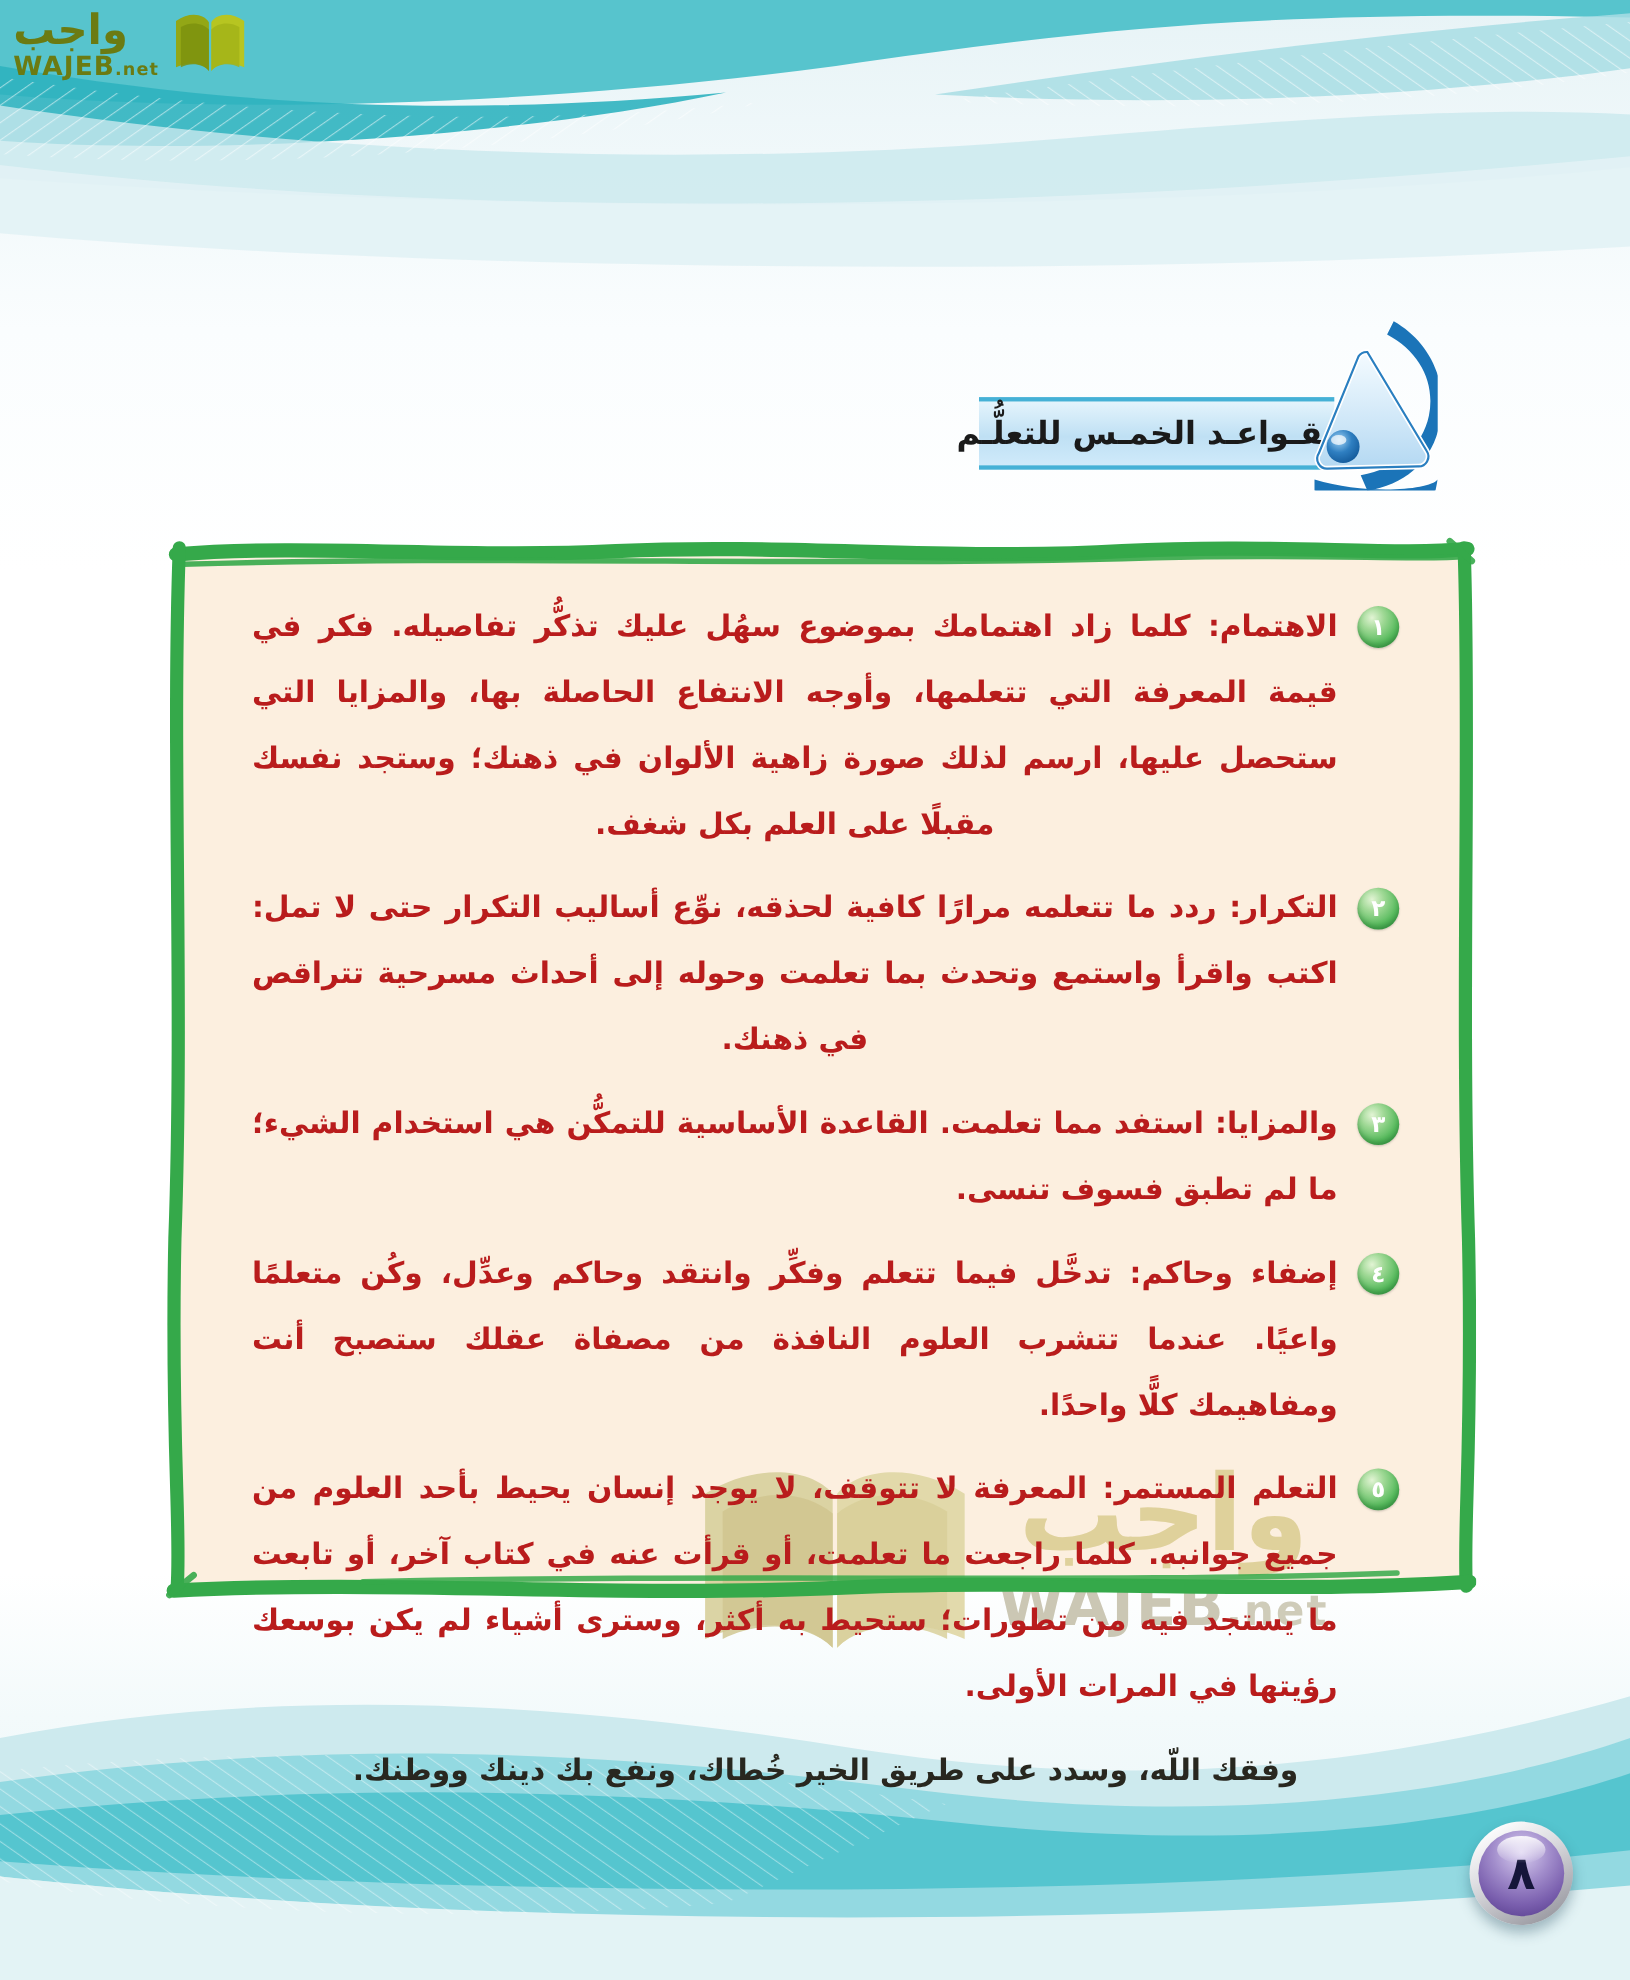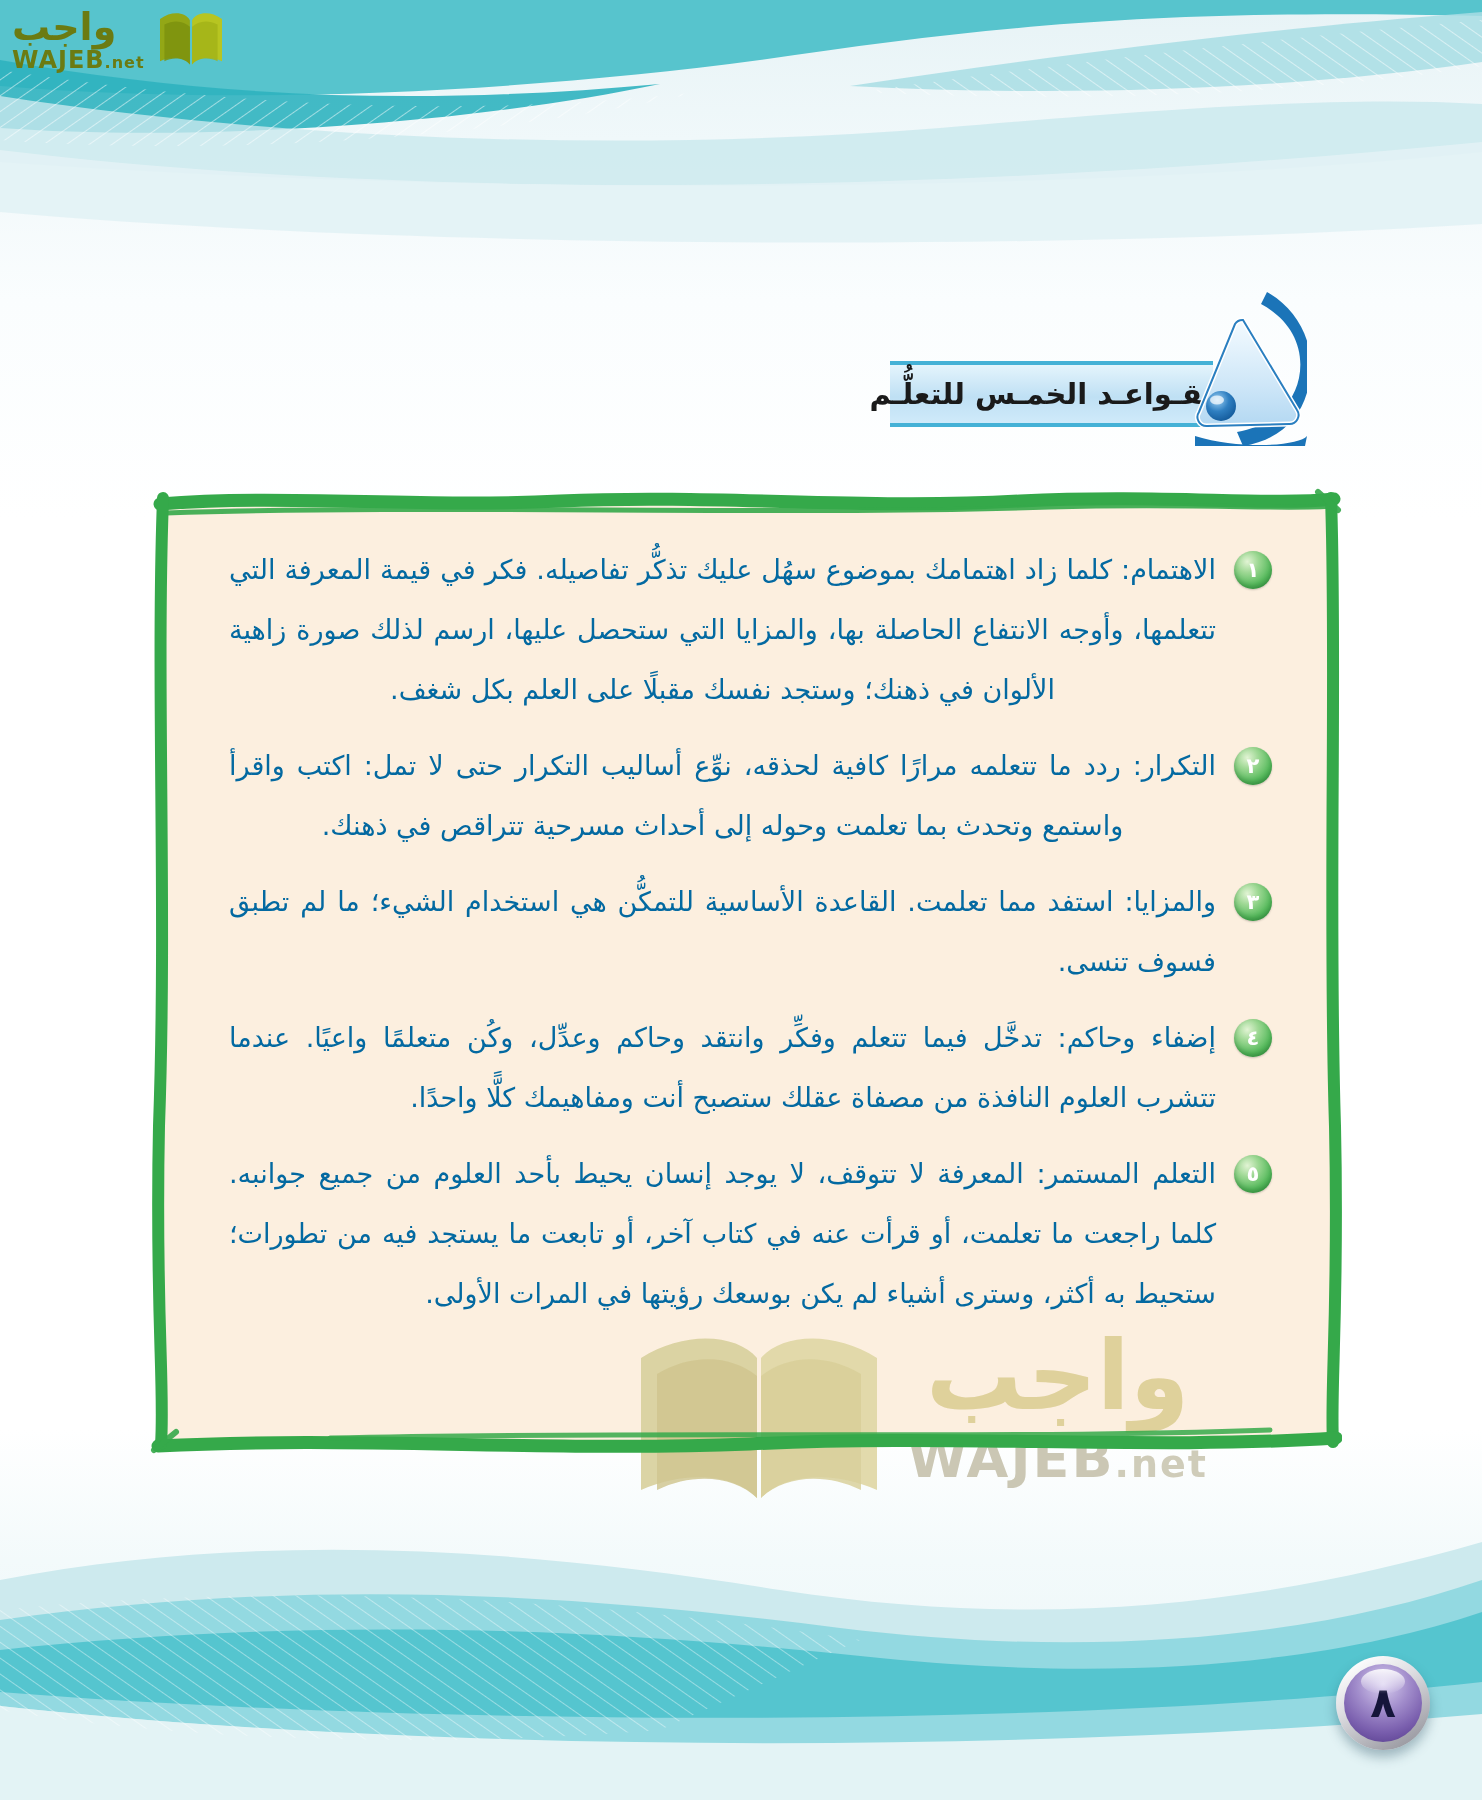--- a/index.html
+++ b/index.html
@@ -53,21 +53,21 @@
   .rule { display:flex; direction:rtl; margin-bottom:16px; }
   .rule-bullet {
     flex:0 0 38px; width:38px; height:38px; margin-top:11px; margin-left:18px;
     border-radius:50%;
     background: radial-gradient(circle at 35% 28%, #e2f4d4 0%, #9ed894 30%, #58bb5e 65%, #2f9442 100%);
     box-shadow: inset 0 -3px 5px rgba(20,90,30,.35), 0 1px 2px rgba(0,0,0,.2);
     display:flex; align-items:center; justify-content:center;
   }
   .rule-bullet span { color:#ffffff; font-size:21px; font-weight:bold; line-height:1; }
   .rule p {
-    flex:1; font-size:27px; line-height:60px; font-weight:normal; color:#0369a1;
+    flex:1; font-size:27px; line-height:60px; font-weight:bold; color:#b91c1c;
     text-align:justify;
   }
   .rule.center-last p { text-align-last:center; }
   .closing-line {
     margin-top:8px; font-size:27px; line-height:60px; font-weight:bold; color:#28271f;
     text-align:center; direction:rtl;
   }
 
   
   .watermark {
@@ -198,20 +198,21 @@
           <span>٤</span>
         </div>
       <p>إضفاء وحاكم: تدخَّل فيما تتعلم وفكِّر وانتقد وحاكم وعدِّل، وكُن متعلمًا واعيًا. عندما تتشرب العلوم النافذة من مصفاة عقلك ستصبح أنت ومفاهيمك كلًّا واحدًا.</p>
     </div>
     <div class="rule">
       <div class="rule-bullet">
           <span>٥</span>
         </div>
       <p>التعلم المستمر: المعرفة لا تتوقف، لا يوجد إنسان يحيط بأحد العلوم من جميع جوانبه. كلما راجعت ما تعلمت، أو قرأت عنه في كتاب آخر، أو تابعت ما يستجد فيه من تطورات؛ ستحيط به أكثر، وسترى أشياء لم يكن بوسعك رؤيتها في المرات الأولى.</p>
     </div>
+    <div class="closing-line">وفقك اللّه، وسدد على طريق الخير خُطاك، ونفع بك دينك ووطنك.</div>
   </div>
 </div>
 
 <svg class="rules-frame" viewBox="0 0 1192 968">
   <g fill="none" stroke="#35a94a" stroke-linecap="round" stroke-linejoin="round">
     <path d="M10,18 C130,8 270,22 410,15 C570,8 710,24 870,15 C1010,8 1120,20 1184,13" stroke-width="13"></path>
     <path d="M16,27 C300,18 610,30 900,21 C1050,17 1140,24 1182,20" stroke-width="5" opacity="0.9"></path>
     <path d="M1181,12 C1187,180 1178,420 1185,640 C1189,820 1180,905 1183,956" stroke-width="12"></path>
     <path d="M1186,952 C1000,964 800,948 600,958 C400,966 200,950 8,960" stroke-width="13"></path>
     <path d="M1120,944 C860,954 520,944 180,952" stroke-width="5" opacity="0.85"></path>

